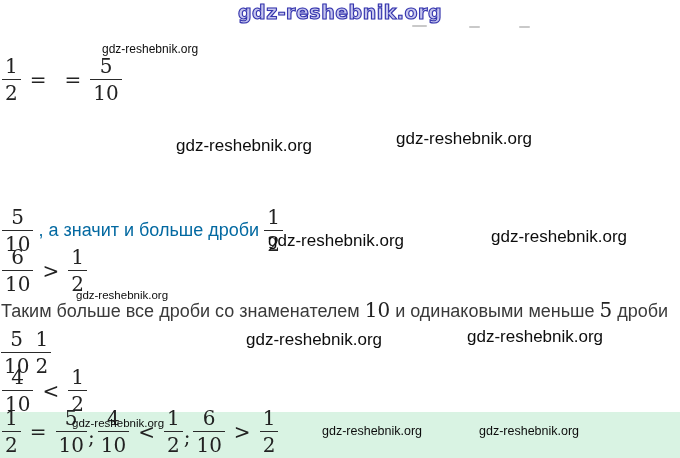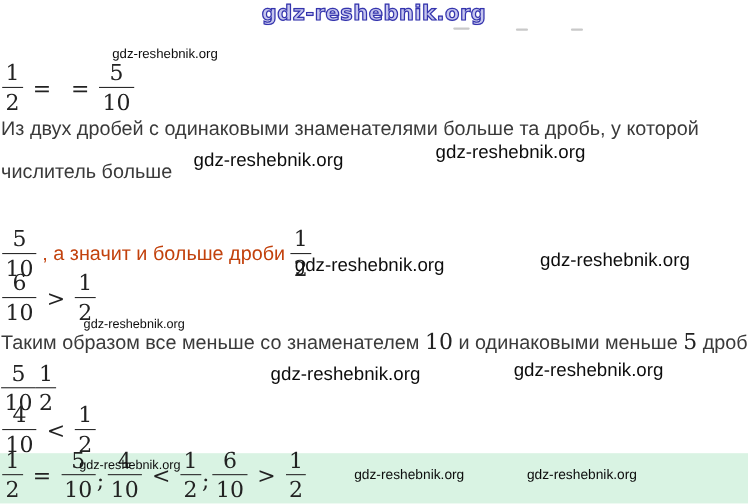--- a/index.html
+++ b/index.html
@@ -20,21 +20,21 @@
   .txt{position:absolute;font-size:18px;line-height:21px;color:#3a3a3a;white-space:nowrap;}
   .mnum{font-family:"DejaVu Serif",serif;font-size:20px;color:#222222;}
   
   .mathrow{position:absolute;display:flex;align-items:center;color:#222222;white-space:nowrap;}
   .frac{display:inline-flex;flex-direction:column;align-items:center;
         font-family:"DejaVu Serif",serif;font-size:20px;line-height:1;}
   .fn{padding:0 3px 3px;}
   .fd{padding:3px 3px 0;border-top:1.5px solid #2a2a2a;}
   .mop{font-family:"DejaVu Serif",serif;font-size:20px;margin:0 9px;}
   .msc{font-family:"DejaVu Serif",serif;font-size:20px;margin:0 3px 0 1px;transform:translateY(5px);}
-  .rtxt{font-size:18px;color:#c2410c;margin:16px 5px;}
+  .rtxt{font-size:18px;color:#0369a1;margin:16px 5px;}
   
   .green{position:absolute;left:0;top:412px;width:680px;height:46px;background:#d9f3e3;}
   
   .artifact{position:absolute;height:2px;background:#c9c9c9;border-radius:1px;}
 </style>
 </head>
 <body>
 
 <div class="page">
 
@@ -52,22 +52,20 @@
       <span class="fd">2</span>
     </span>
     <span class="mop">=</span>
     <span class="mop">=</span>
     <span class="frac">
       <span class="fn">5</span>
       <span class="fd">10</span>
     </span>
   </div>
 
-  <div class="txt" style="left:1px;top:107px;">Из двух дробей с одинаковыми знаменателями больше та дробь, у которой</div>
-  <div class="txt" style="left:1px;top:146px;">числитель больше</div>
   <div class="wm wm17" style="left:176px;top:136px;">gdz-reshebnik.org</div>
   <div class="wm wm17" style="left:396px;top:129px;">gdz-reshebnik.org</div>
 
 
   <div class="mathrow" style="left:2px;top:204px;">
     <span class="frac">
       <span class="fn">5</span>
       <span class="fd">10</span>
     </span>
     <span class="rtxt">, а значит и больше дроби</span>
@@ -85,21 +83,21 @@
       <span class="fd">10</span>
     </span>
     <span class="mop">&gt;</span>
     <span class="frac">
       <span class="fn">1</span>
       <span class="fd">2</span>
     </span>
   </div>
   <div class="wm wm11" style="left:76px;top:289px;">gdz-reshebnik.org</div>
 
-  <div class="txt" style="left:1px;top:300px;"><span>Таким образом все меньше со знаменателем </span><span class="mnum">10</span><span> и одинаковыми меньше </span><span class="mnum">5</span><span> дроби</span></div>
+  <div class="txt" style="left:1px;top:300px;"><span>Таким больше все дроби со знаменателем </span><span class="mnum">10</span><span> и одинаковыми меньше </span><span class="mnum">5</span><span> дроби</span></div>
 
   <div class="mathrow" style="left:1px;top:329px;">
     <span class="frac">
       <span class="fn">5</span>
       <span class="fd">10</span>
     </span>
     <span class="frac">
       <span class="fn">1</span>
       <span class="fd">2</span>
     </span>

